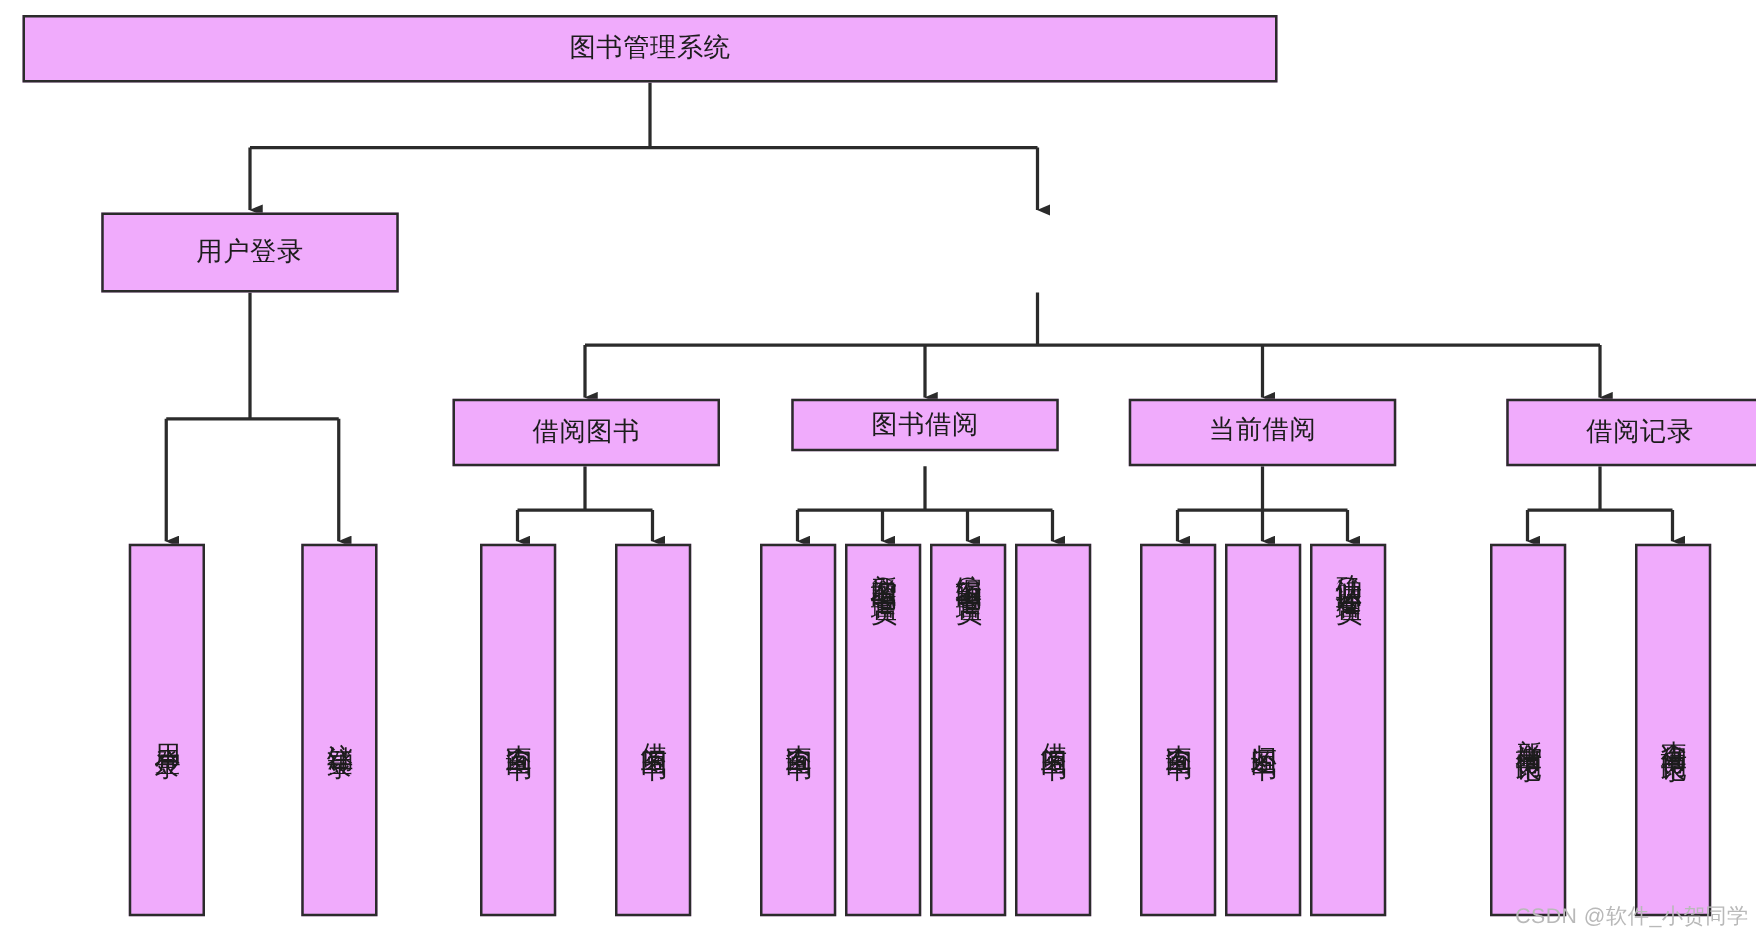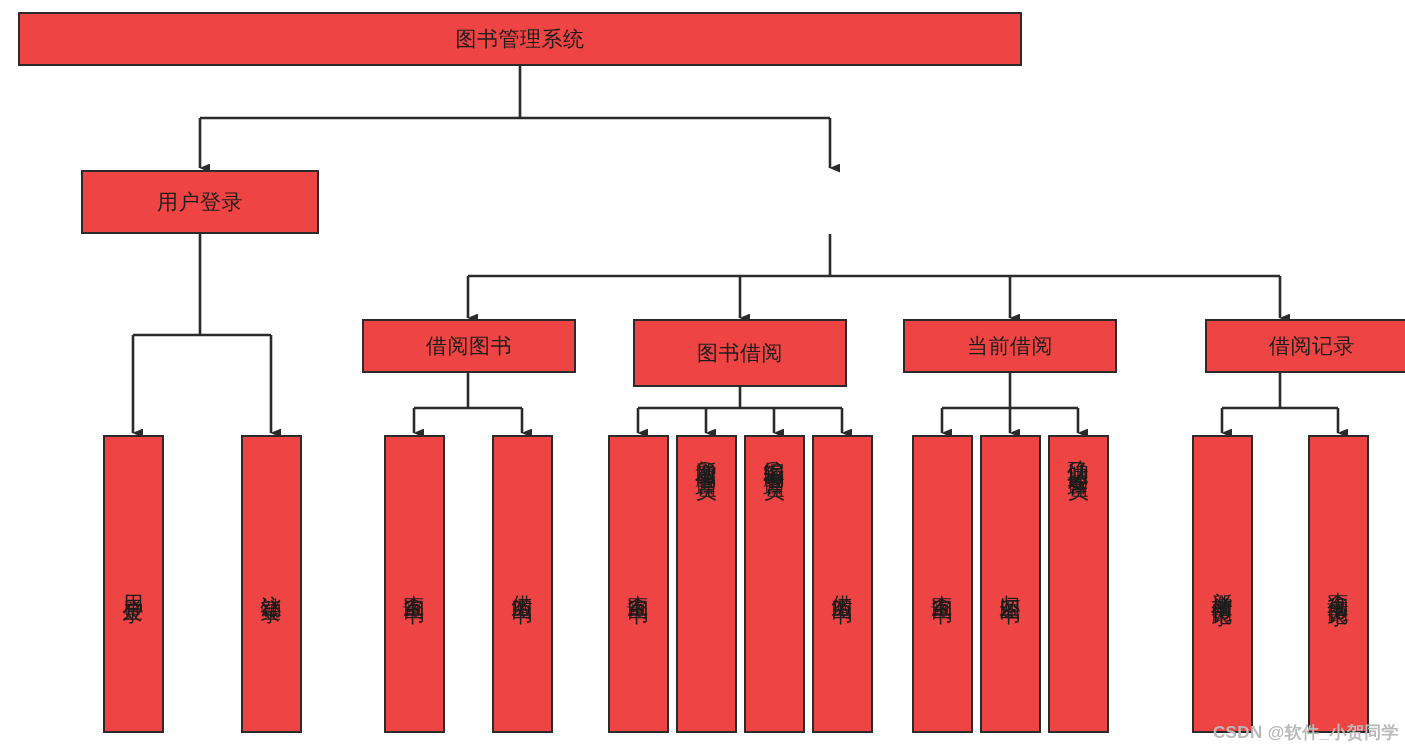--- a/index.html
+++ b/index.html
@@ -20,21 +20,21 @@
   #wires {
     position: absolute;
     left: 0;
     top: 0;
     width: 1405px;
     height: 747px;
   }
   .node {
     position: absolute;
     box-sizing: border-box;
-    background: #ef4444;
+    background: #f0abfc;
     border: 2px solid #2b2b2b;
     display: flex;
     align-items: center;
     justify-content: center;
     z-index: 2;
   }
   .node .label {
     color: #1c1c1c;
     font-size: 21px;
     line-height: 1.06;
@@ -58,21 +58,20 @@
   }
   .watermark {
     position: absolute;
     right: 6px;
     bottom: 3px;
     color: #b9b9b9;
     font-size: 17px;
     letter-spacing: 0.4px;
     z-index: 5;
     white-space: nowrap;
-    font-weight: bold;
   }
 </style>
 </head>
 <body>
 
 <div id="canvas">
 
   <svg id="wires" viewBox="0 0 1405 747" xmlns="http://www.w3.org/2000/svg">
     <defs>
       <marker id="arrow" markerWidth="9" markerHeight="11" refX="4.5" refY="10.2" orient="auto" markerUnits="userSpaceOnUse">
@@ -129,24 +128,24 @@
     <span class="label">图书管理系统</span>
   </div>
 
   <div class="node" style="left:81px; top:170px; width:238px; height:64px;">
     <span class="label">用户登录</span>
   </div>
 
   <div class="node" style="left:362px; top:319px; width:214px; height:54px;">
     <span class="label">借阅图书</span>
   </div>
-  <div class="node" style="left:633px; top:319px; width:214px; height:68px;">
+  <div class="node" style="left:633px; top:319px; width:214px; height:42px;">
     <span class="label">图书借阅</span>
   </div>
-  <div class="node" style="left:903px; top:319px; width:214px; height:54px;">
+  <div class="node" style="left:903px; top:319px; width:214px; height:54px;font-family:Liberation Mono, monospace;">
     <span class="label">当前借阅</span>
   </div>
   <div class="node" style="left:1173px; top:319px; width:214px; height:54px;margin-left:32px;">
     <span class="label">借阅记录</span>
   </div>
 
   <div class="node vertical centerText" style="left:103px; top:435px; width:61px; height:298px;">
     <span class="label">用户登录</span>
   </div>
   <div class="node vertical centerText" style="left:241px; top:435px; width:61px; height:298px;">

